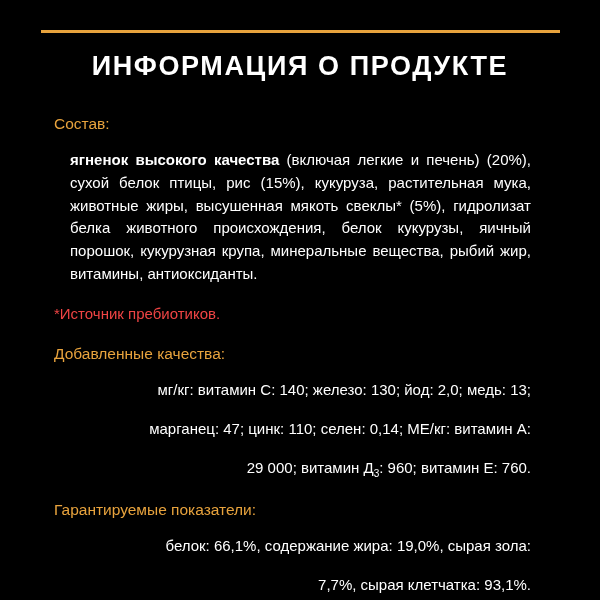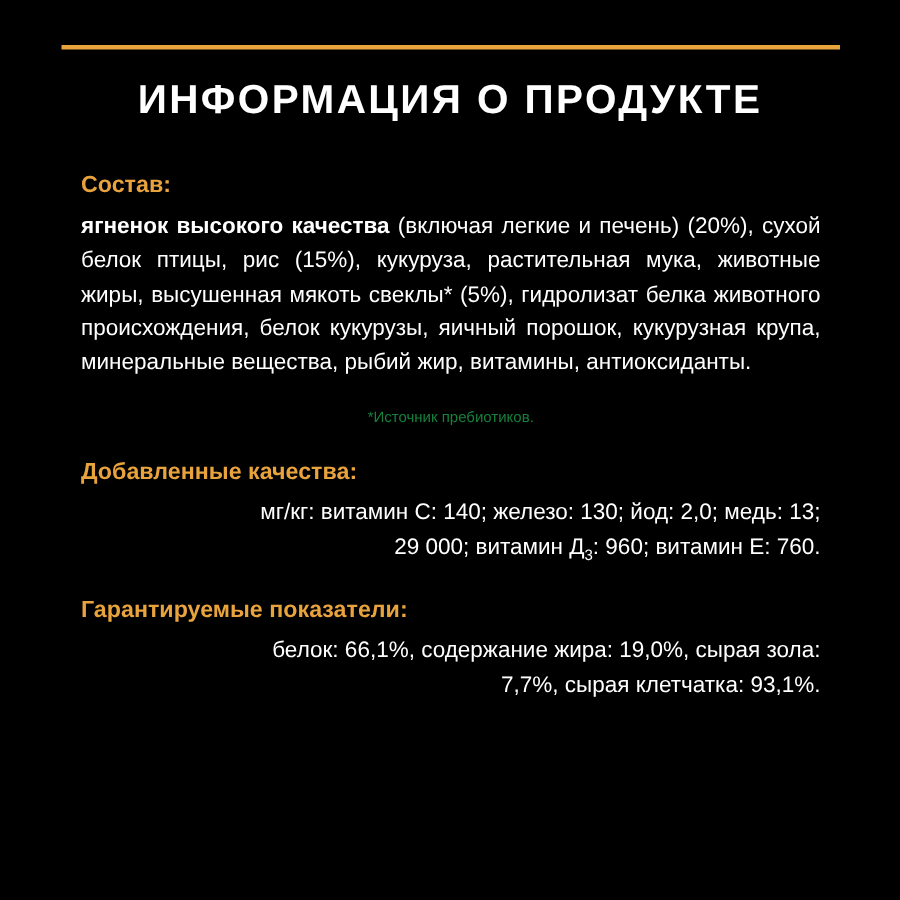--- a/index.html
+++ b/index.html
@@ -44,45 +44,44 @@
   .content {
     position: absolute;
     left: 54px;
     top: 115px;
     width: 493px;
     color: #ffffff;
   }
   .section-head {
     color: #E8A33D;
     font-size: 15.5px;
-    font-weight: bold;
+    font-weight: normal;
     margin: 0 0 7px 0;
     font-family: "Liberation Sans", sans-serif;
   }
   .body-text {
     font-size: 15px;
     line-height: 1.52;
     text-align: justify;
     color: #ffffff;
-    margin: 0;
+    margin: 16px;
     font-family: "Liberation Sans", sans-serif;
   }
   .body-text.left {
     text-align: right;
   }
   .bold {
     font-weight: bold;
   }
   .note {
-    font-size: 10px;
+    font-size: 15px;
     line-height: 1.5;
-    color: #15803d;
+    color: #ef4444;
     margin: 17px 0 0 0;
     font-family: "Liberation Sans", sans-serif;
-    text-align: center;
   }
   .block-additives {
     margin-top: 20px;
   }
   .block-guaranteed {
     margin-top: 20px;
   }
   sub {
     font-size: 10px;
     vertical-align: sub;
@@ -102,20 +101,21 @@
 
     <div class="block-composition">
       <div class="section-head">Состав:</div>
       <p class="body-text"><span class="bold">ягненок высокого качества</span><span> (включая легкие и печень) (20%), сухой белок птицы, рис (15%), кукуруза, растительная мука, животные жиры, высушенная мякоть свеклы* (5%), гидролизат белка животного происхождения, белок кукурузы, яичный порошок, кукурузная крупа, минеральные вещества, рыбий жир, витамины, антиоксиданты.</span></p>
       <p class="note">*Источник пребиотиков.</p>
     </div>
 
     <div class="block-additives">
       <div class="section-head">Добавленные качества:</div>
       <p class="body-text left">мг/кг: витамин С: 140; железо: 130; йод: 2,0; медь: 13;</p>
+      <p class="body-text left">марганец: 47; цинк: 110; селен: 0,14; МЕ/кг: витамин А:</p>
       <p class="body-text left"><span>29 000; витамин Д</span><sub>3</sub><span>: 960; витамин Е: 760.</span></p>
     </div>
 
     <div class="block-guaranteed">
       <div class="section-head">Гарантируемые показатели:</div>
       <p class="body-text left">белок: 66,1%, содержание жира: 19,0%, сырая зола:</p>
       <p class="body-text left">7,7%, сырая клетчатка: 93,1%.</p>
     </div>
 
   </div>

